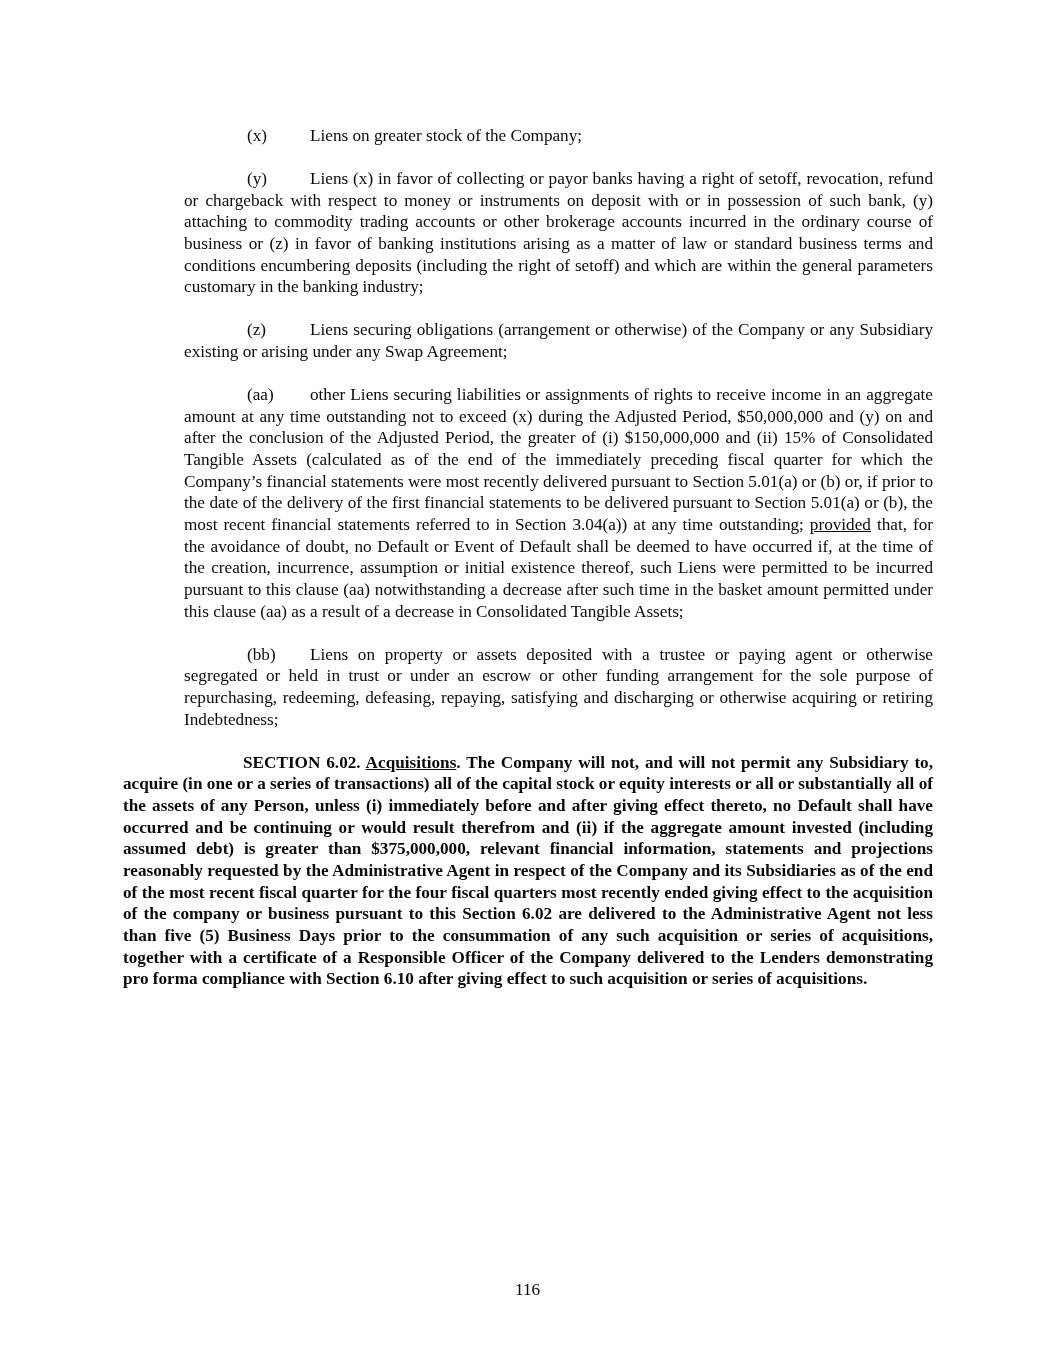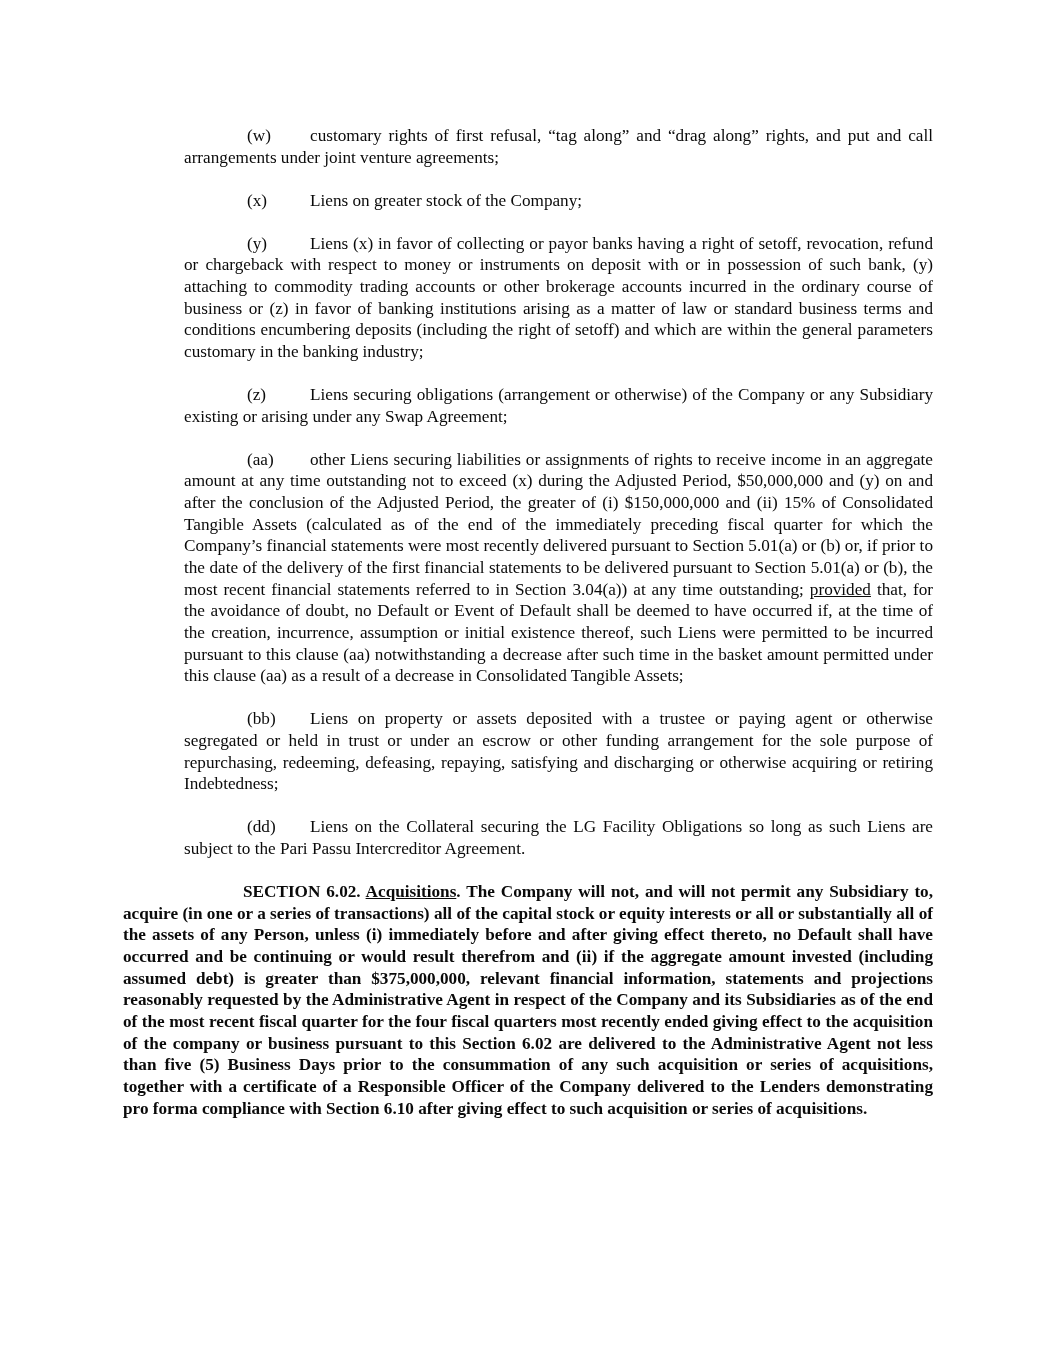--- a/index.html
+++ b/index.html
@@ -51,32 +51,31 @@
     width: 100%;
     text-align: center;
   }
 </style>
 </head>
 <body>
 
 <div class="page">
   <div class="content">
 
-    <p class="clause"><span class="clause-label">(w)</span><span>customary rights of first refusal, “tag along” and “drag along” rights, and put and call arrangements under joint venture agreements;</span></p>
 
     <p class="clause"><span class="clause-label">(x)</span><span>Liens on greater stock of the Company;</span></p>
 
     <p class="clause"><span class="clause-label">(y)</span><span>Liens (x) in favor of collecting or payor banks having a right of setoff, revocation, refund or chargeback with respect to money or instruments on deposit with or in possession of such bank, (y) attaching to commodity trading accounts or other brokerage accounts incurred in the ordinary course of business or (z) in favor of banking institutions arising as a matter of law or standard business terms and conditions encumbering deposits (including the right of setoff) and which are within the general parameters customary in the banking industry;</span></p>
 
     <p class="clause"><span class="clause-label">(z)</span><span>Liens securing obligations (arrangement or otherwise) of the Company or any Subsidiary existing or arising under any Swap Agreement;</span></p>
 
     <p class="clause"><span class="clause-label">(aa)</span><span>other Liens securing liabilities or assignments of rights to receive income in an aggregate amount at any time outstanding not to exceed (x) during the Adjusted Period, $50,000,000 and (y) on and after the conclusion of the Adjusted Period, the greater of (i) $150,000,000 and (ii) 15% of Consolidated Tangible Assets (calculated as of the end of the immediately preceding fiscal quarter for which the Company’s financial statements were most recently delivered pursuant to Section 5.01(a) or (b) or, if prior to the date of the delivery of the first financial statements to be delivered pursuant to Section 5.01(a) or (b), the most recent financial statements referred to in Section 3.04(a)) at any time outstanding; </span><span class="underlined">provided</span><span> that, for the avoidance of doubt, no Default or Event of Default shall be deemed to have occurred if, at the time of the creation, incurrence, assumption or initial existence thereof, such Liens were permitted to be incurred pursuant to this clause (aa) notwithstanding a decrease after such time in the basket amount permitted under this clause (aa) as a result of a decrease in Consolidated Tangible Assets;</span></p>
 
     <p class="clause"><span class="clause-label">(bb)</span><span>Liens on property or assets deposited with a trustee or paying agent or otherwise segregated or held in trust or under an escrow or other funding arrangement for the sole purpose of repurchasing, redeeming, defeasing, repaying, satisfying and discharging or otherwise acquiring or retiring Indebtedness;</span></p>
 
 
-    <p class="clause"><span class="clause-label">(dd)</span><span>Liens on the Collateral securing the LG Facility Obligations so long as such Liens are subject to the Pari Passu Intercreditor Agreement.</span></p>
 
     <p class="section-para"><span>SECTION 6.02. </span><span class="underlined">Acquisitions</span><span>.</span><span>  The Company will not, and will not permit any Subsidiary to, acquire (in one or a series of transactions) all of the capital stock or equity interests or all or substantially all of the assets of any Person, unless (i) immediately before and after giving effect thereto, no Default shall have occurred and be continuing or would result therefrom and (ii) if the aggregate amount invested (including assumed debt) is greater than $375,000,000, relevant financial information, statements and projections reasonably requested by the Administrative Agent in respect of the Company and its Subsidiaries as of the end of the most recent fiscal quarter for the four fiscal quarters most recently ended giving effect to the acquisition of the company or business pursuant to this Section 6.02 are delivered to the Administrative Agent not less than five (5) Business Days prior to the consummation of any such acquisition or series of acquisitions, together with a certificate of a Responsible Officer of the Company delivered to the Lenders demonstrating pro forma compliance with Section 6.10 after giving effect to such acquisition or series of acquisitions.</span></p>
 
   </div>
 
+  <div class="page-number">116</div>
 </div>
 
 </body></html>

